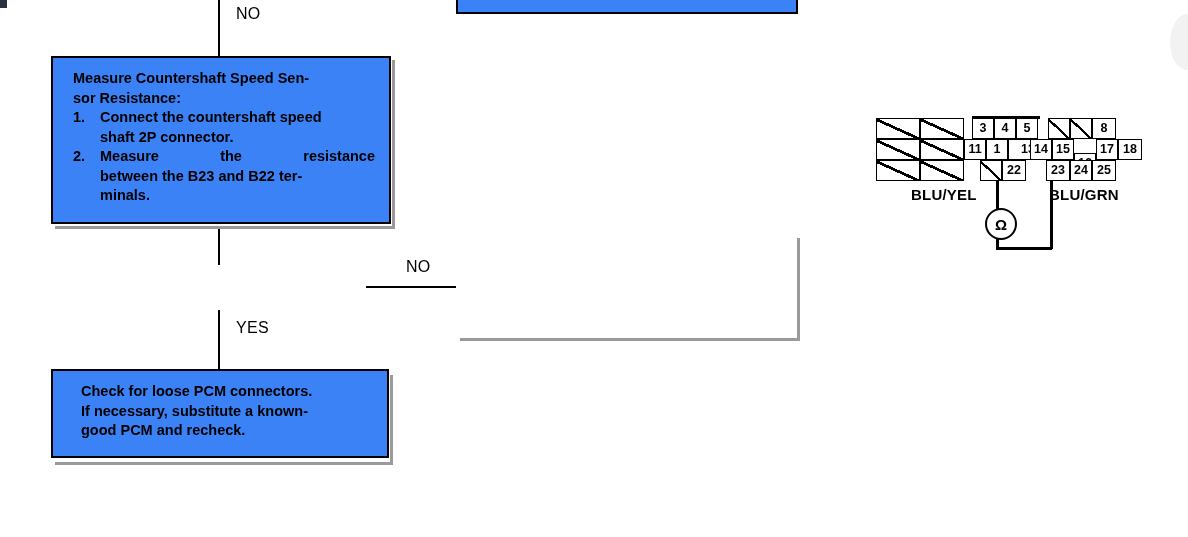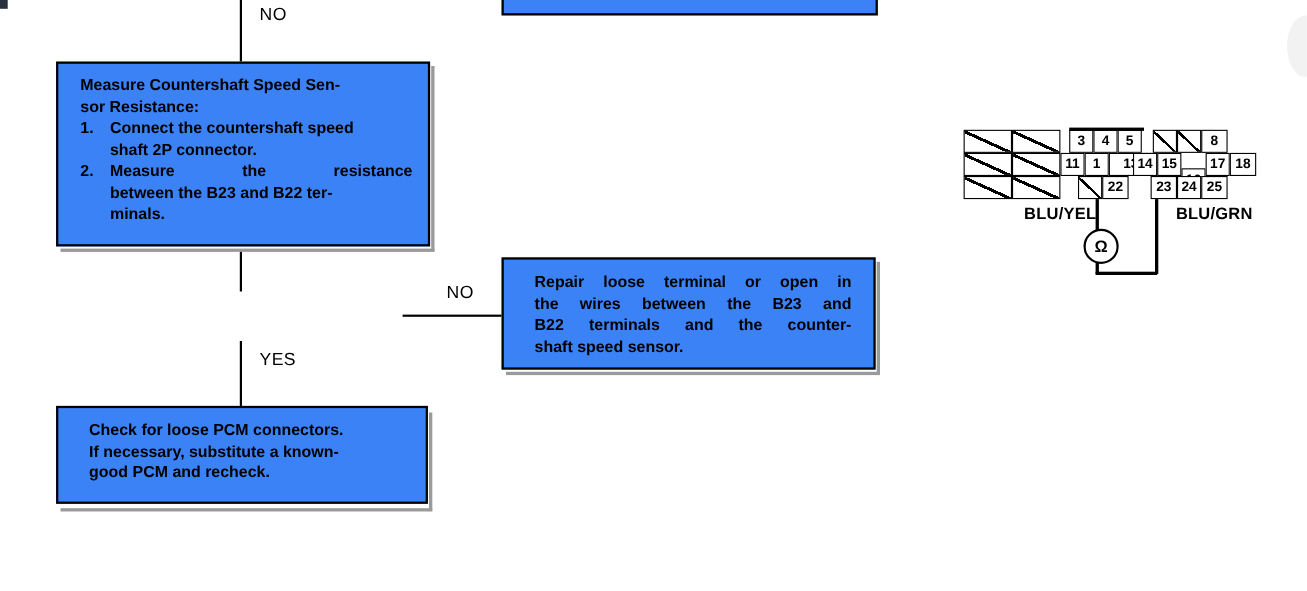--- a/index.html
+++ b/index.html
@@ -56,21 +56,21 @@
   
   #connector{position:absolute;left:876px;top:118px;width:240px;height:64px;}
   .cell{position:absolute;box-sizing:border-box;border:1.6px solid #000;background:#fff;
         font-size:12.5px;font-weight:bold;line-height:1;
         display:flex;align-items:center;justify-content:center;}
   .cell.hatch{background:
       linear-gradient(to top right,
         transparent 0%, transparent 44%,
         #000 44%, #000 52%,
         transparent 52%, transparent 100%);}
-  .wirelabel{position:absolute;font-size:15px;font-weight:bold;letter-spacing:.2px;margin-left:20px;}
+  .wirelabel{position:absolute;font-size:15px;font-weight:bold;letter-spacing:.2px;}
 
   
   #ohm{position:absolute;left:985px;top:208px;width:28px;height:28px;
        border:2.4px solid #000;border-radius:50%;background:#fff;
        display:flex;align-items:center;justify-content:center;
        font-size:15px;font-weight:bold;line-height:1;}
 
   
   #edge-artifact{position:absolute;right:-16px;top:14px;width:34px;height:56px;
         background:#f2f2f2;border-radius:50%;}
@@ -117,28 +117,20 @@
 
 
   <div class="hline" style="left:366px;top:286px;width:90px;"></div>
   <div class="branch" style="left:406px;top:258px;">NO</div>
 
   <div class="vline" style="left:218px;top:310px;height:61px;"></div>
   <div class="branch" style="left:236px;top:319px;">YES</div>
 
   <div class="shadow" id="repair-shadow"></div>
   <div class="shadow" id="repair-shadow2"></div>
-  <div class="box" id="repair-box">
-    <div id="repair-text">
-      <div class="justify">Repair loose terminal or open in</div>
-      <div class="justify">the wires between the B23 and</div>
-      <div class="justify">B22 terminals and the counter-</div>
-      <div>shaft speed sensor.</div>
-    </div>
-  </div>
 
   <div class="shadow" id="pcm-shadow"></div>
   <div class="shadow" id="pcm-shadow2"></div>
   <div class="box" id="pcm-box">
     <div id="pcm-text">
       <div>Check for loose PCM connectors.</div>
       <div>If necessary, substitute a known-</div>
       <div>good PCM and recheck.</div>
     </div>
   </div>

